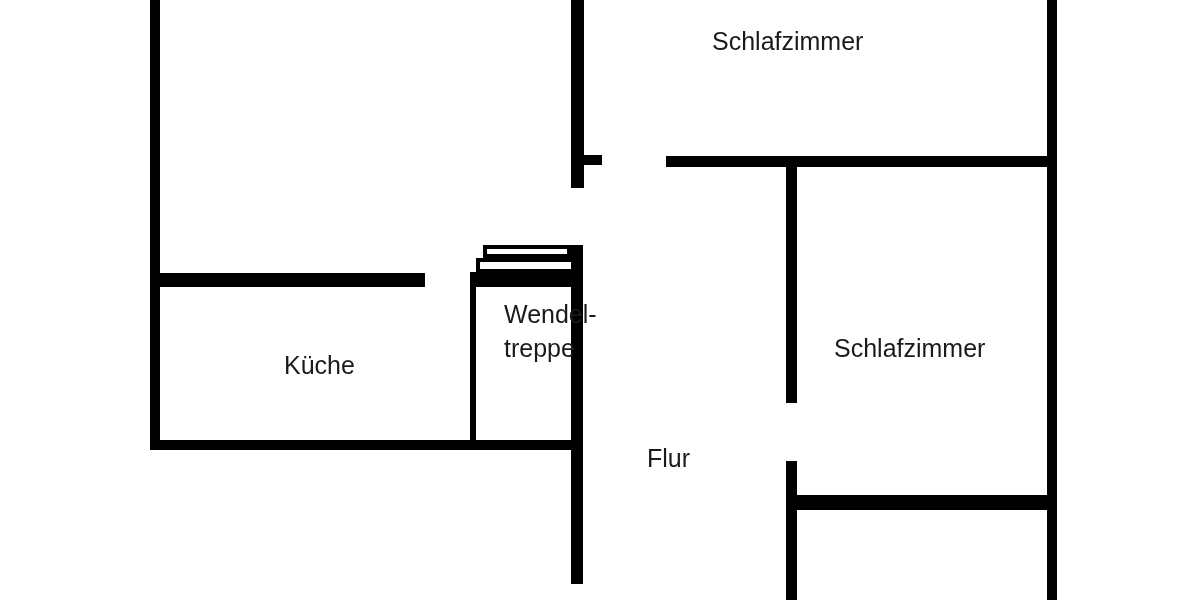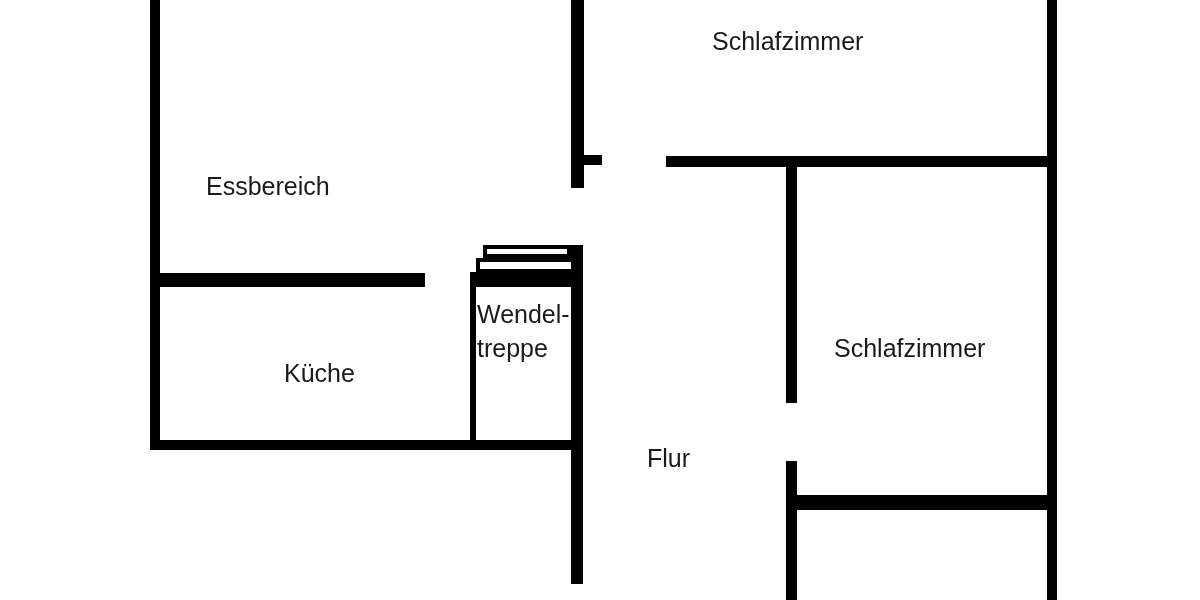--- a/index.html
+++ b/index.html
@@ -54,19 +54,18 @@
     <div class="wall" style="background: rgb(0, 0, 0); left: 786px; top: 461px; width: 11px; height: 139px;"></div>
     <div class="wall" style="background: rgb(0, 0, 0); left: 786px; top: 495px; width: 271px; height: 15px;"></div>
     <div class="wall" style="background: rgb(0, 0, 0); left: 150px; top: 273px; width: 275px; height: 14px;"></div>
     <div class="wall" style="background: rgb(0, 0, 0); left: 150px; top: 440px; width: 433px; height: 10px;"></div>
     <div class="wall" style="background: rgb(0, 0, 0); left: 571px; top: 245px; width: 12px; height: 339px;"></div>
     <div class="wall" style="background: rgb(0, 0, 0); left: 470px; top: 287px; width: 6px; height: 153px;"></div>
     <div class="stair-step outline" style="left: 483px; top: 245px; width: 88px; height: 13px;"></div>
     <div class="stair-step outline" style="left: 476px; top: 258px; width: 99px; height: 15px;"></div>
     <div class="stair-step solid" style="left: 470px; top: 272px; width: 108px; height: 15px;"></div>
     <div class="room-label" style="color: rgb(26, 26, 26); left: 712px; top: 28px;">Schlafzimmer</div>
-    <div class="room-label" style="color: rgb(26, 26, 26); left: 206px; top: 173px;">Essbereich</div>
-    <div class="room-label" style="color: rgb(26, 26, 26); left: 284px; top: 360px;">Küche</div>
-    <div class="room-label multiline" style="color: rgb(26, 26, 26); left: 477px; top: 297px;">Wendel-
+    <div class="room-label" style="color: rgb(26, 26, 26); left: 284px; top: 352px;">Küche</div>
+    <div class="room-label multiline" style="color: rgb(26, 26, 26); left: 504px; top: 297px;">Wendel-
 treppe</div>
     <div class="room-label" style="color: rgb(26, 26, 26); left: 647px; top: 445px;">Flur</div>
     <div class="room-label" style="color: rgb(26, 26, 26); left: 834px; top: 335px;">Schlafzimmer</div>
   </div>
 
 </body></html>

